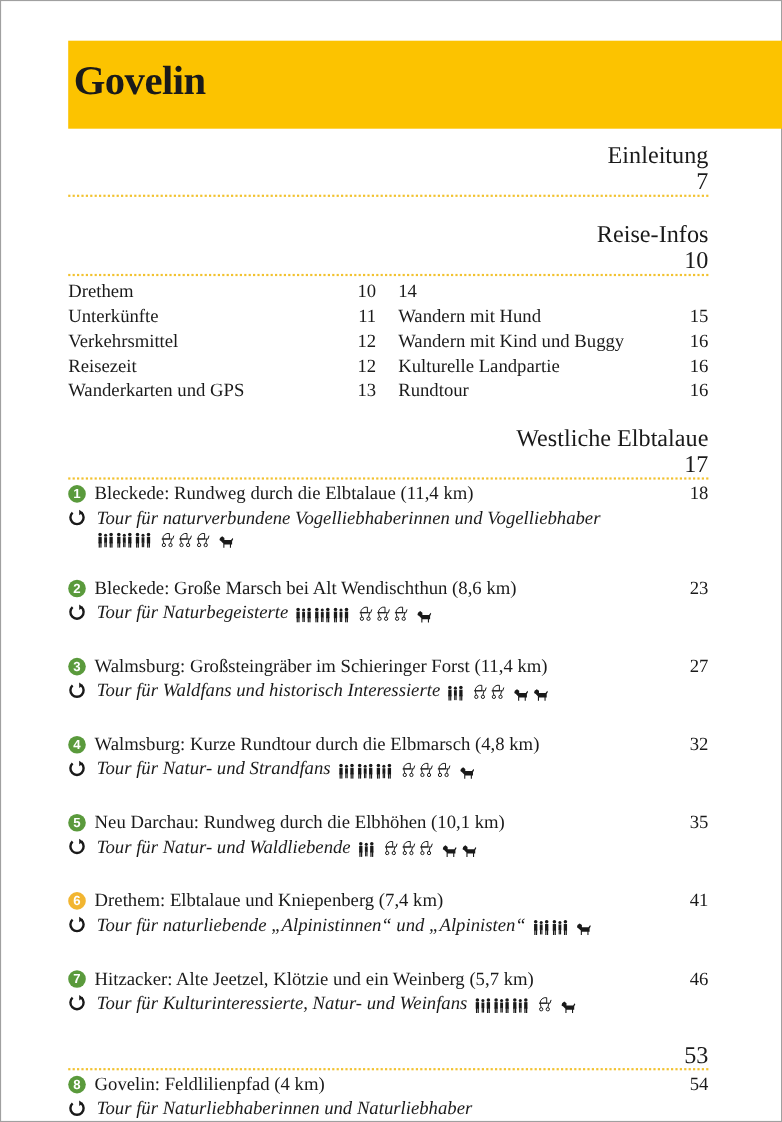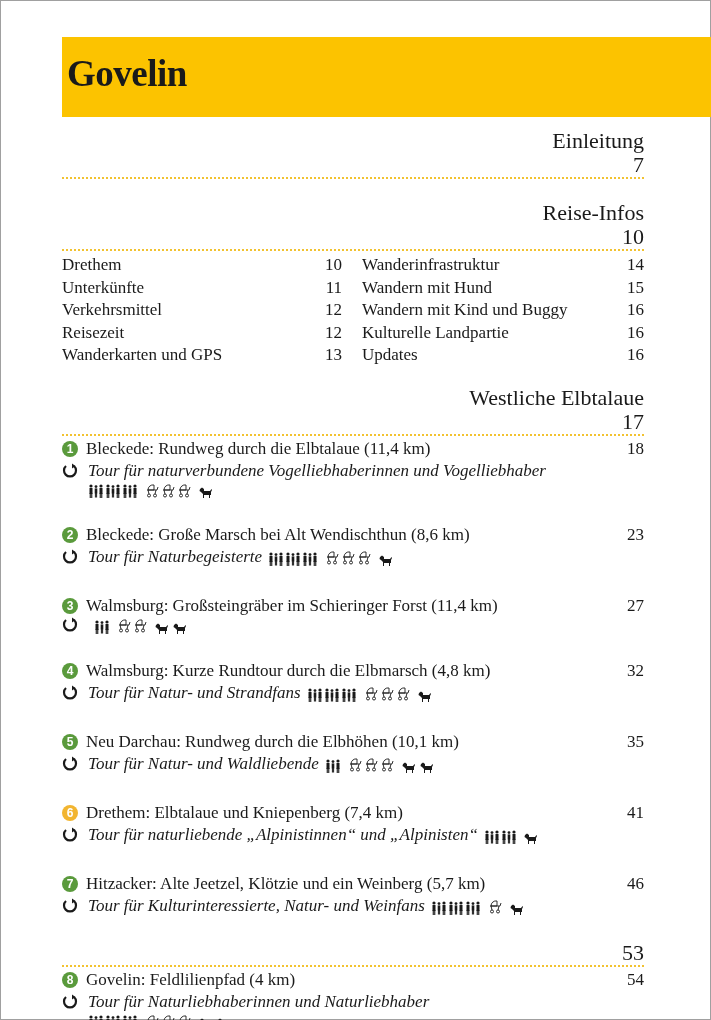--- a/index.html
+++ b/index.html
@@ -77,37 +77,36 @@
           <span>Reisezeit</span>
           <span>12</span>
         </div>
       <div class="row">
           <span>Wanderkarten und GPS</span>
           <span>13</span>
         </div>
     </div>
     <div class="sub-col right">
       <div class="row">
-          <span>Wanderinfrastruktur</span>
           <span>14</span>
         </div>
       <div class="row">
           <span>Wandern mit Hund</span>
           <span>15</span>
         </div>
       <div class="row">
           <span>Wandern mit Kind und Buggy</span>
           <span>16</span>
         </div>
       <div class="row">
           <span>Kulturelle Landpartie</span>
           <span>16</span>
         </div>
       <div class="row">
-          <span>Updates</span>
+          <span>Rundtour</span>
           <span>16</span>
         </div>
     </div>
   </div>
 
   <div class="section-head" style="margin-top:19px;">
     <span>Westliche Elbtalaue</span>
     <span class="pg">17</span>
   </div>
 
@@ -340,20 +339,21 @@
           </span>
           <span>27</span>
         </div>
         <div class="sub-line">
           <span style="display:inline-flex">
             <svg class="loop-icon" viewBox="0 0 16 16" width="16" height="16">
               <path d="M4 3 A6 6 0 1 0 12 3" fill="none" stroke="#1a1a1a" stroke-width="2.2"></path>
               <path d="M10 0.5 L13.5 3 L10 5.5 Z" fill="#1a1a1a"></path>
             </svg>
           </span>
+          <span>Tour für Waldfans und historisch Interessierte</span>
           <span class="icons">
             <span class="ico-group">
               <span class="fam"><svg viewBox="0 0 16 14" width="16" height="14">
                   <g fill="#1a1a1a">
                     <circle cx="3" cy="2" r="1.6"></circle>
                     <rect x="1.5" y="4" width="3" height="6"></rect>
                     <rect x="1.7" y="9" width="1.1" height="5"></rect>
                     <rect x="3.2" y="9" width="1.1" height="5"></rect>
                     <circle cx="8" cy="2.6" r="1.4"></circle>
                     <rect x="6.7" y="4.4" width="2.6" height="5"></rect>

